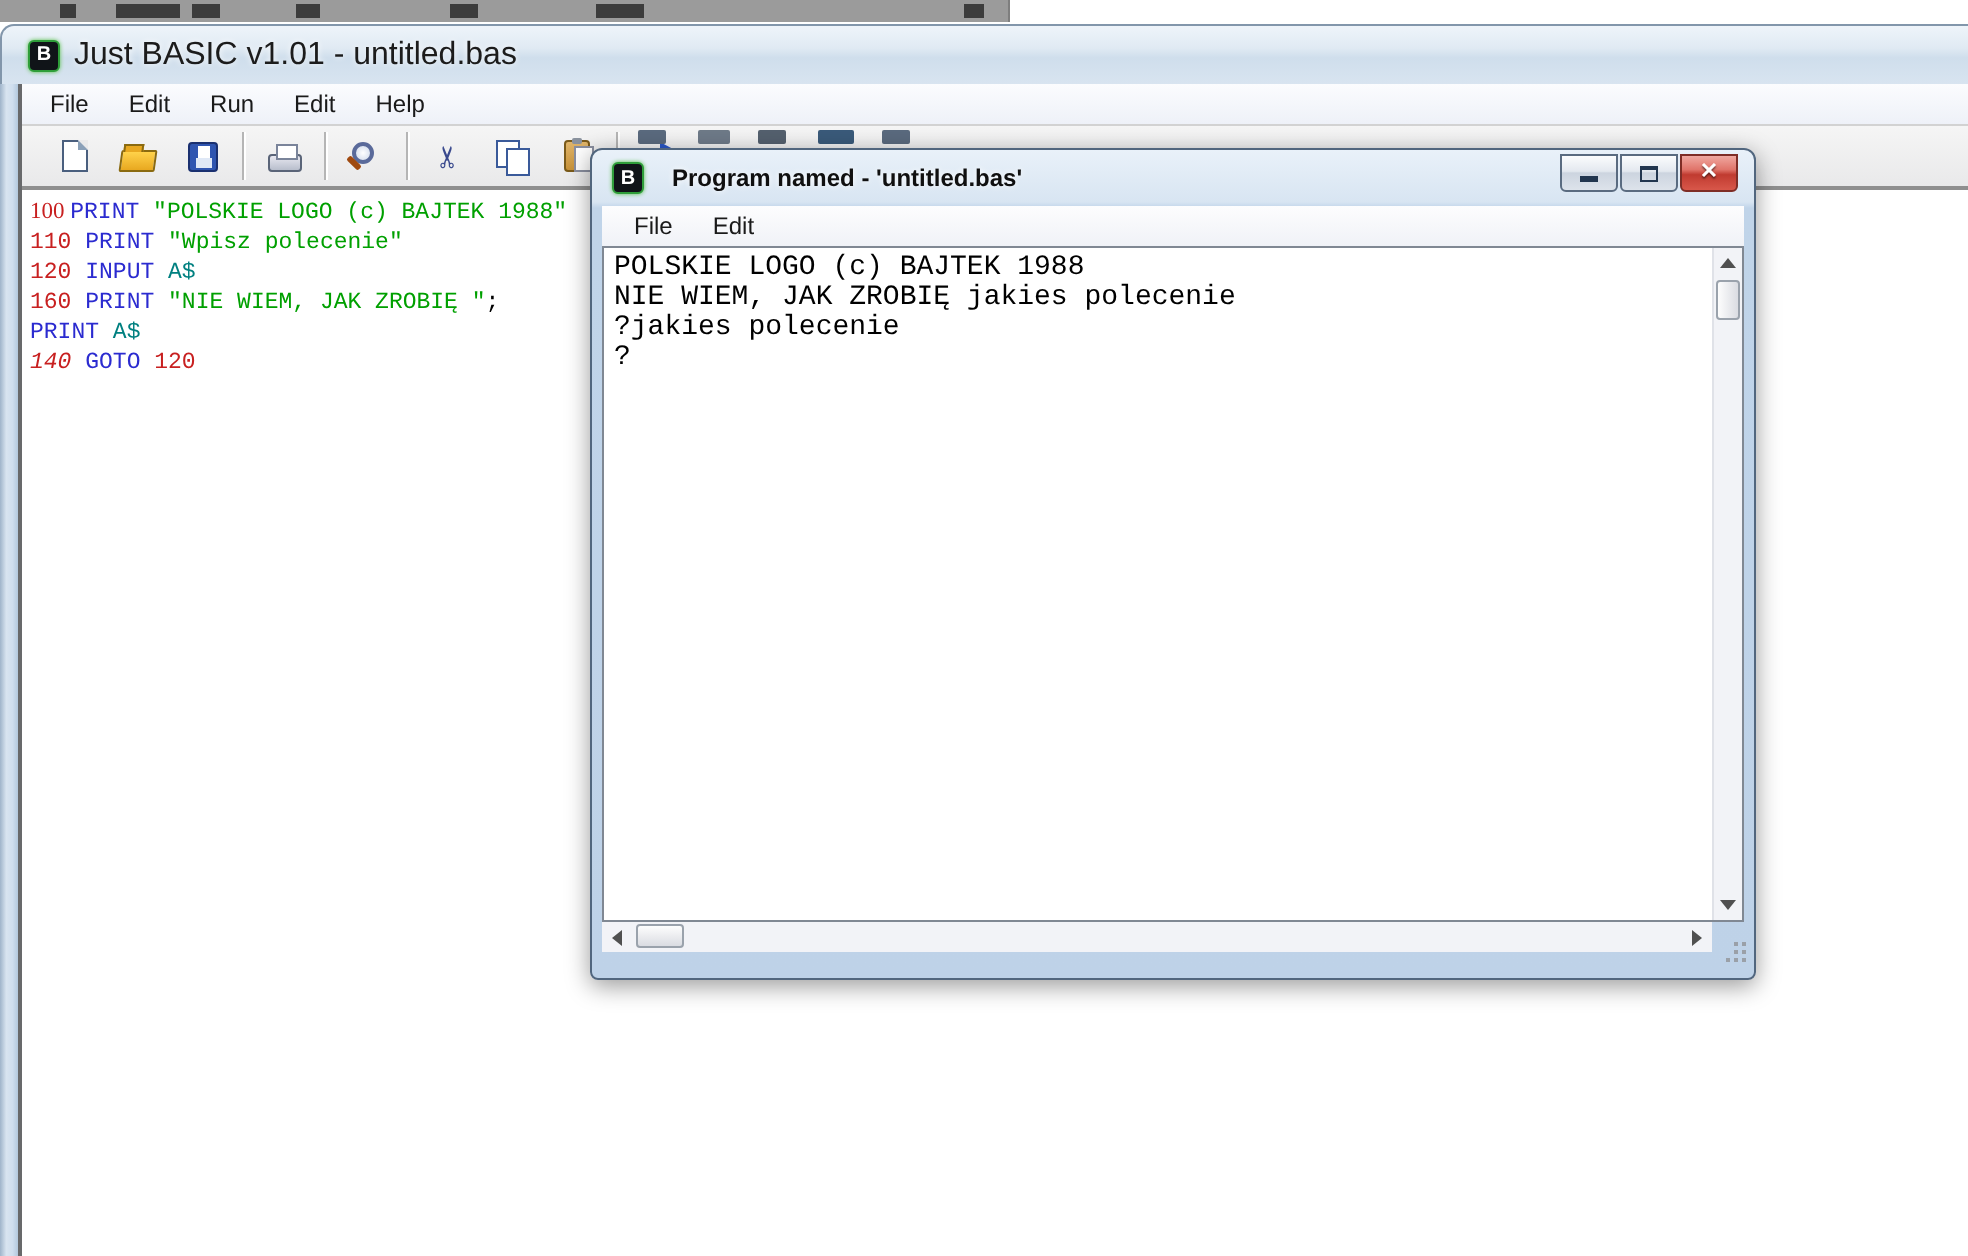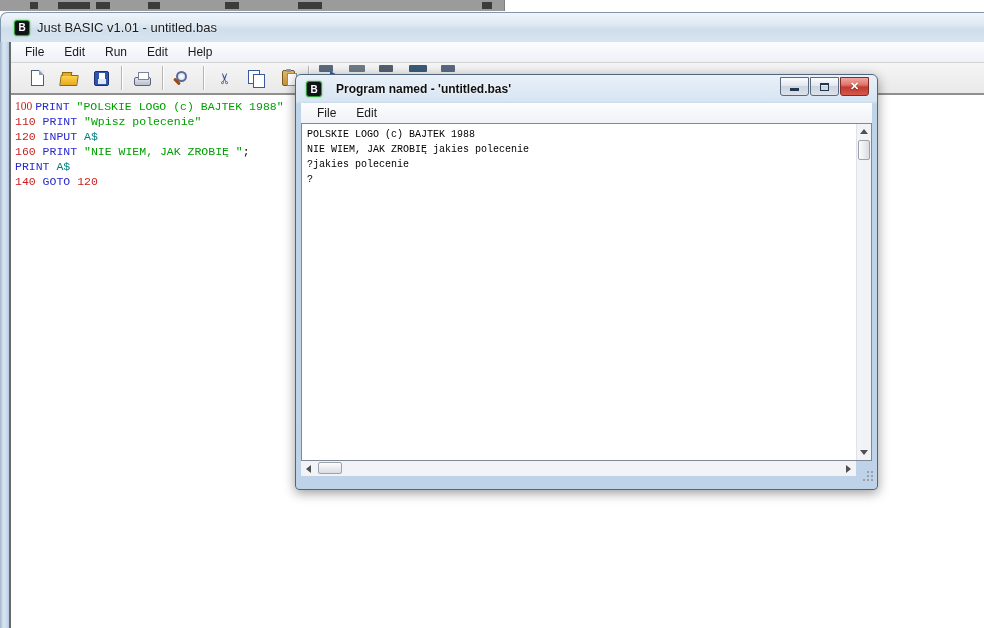--- a/index.html
+++ b/index.html
@@ -15,21 +15,21 @@
   
   .main-window { position:absolute; left:0; top:12px; width:984px; height:616px; }
   .mw-titlebar { position:absolute; left:0; top:0; right:0; height:30px;
     background:linear-gradient(180deg,#eef4fa 0%,#e0eaf3 38%,#cfdeec 55%,#d8e4f0 100%);
     border-top:1px solid #8296ab; border-left:1px solid #8296ab;
     border-top-left-radius:7px; display:flex; align-items:center; padding-left:13px; }
   .app-icon { width:16px; height:16px; background:#101418; border:1px solid #2f9e3a;
     border-radius:3px; color:#fff; font-size:10px; font-weight:bold; display:flex;
     align-items:center; justify-content:center; margin-right:7px;
     box-shadow:0 0 2px #58c048; }
-  .mw-title { font-size:13px; color:#1c1c1c; text-shadow:0 0 3px #ffffff; }
+  .mw-title { font-size:16px; color:#1c1c1c; text-shadow:0 0 3px #ffffff; }
 
   .mw-leftframe { position:absolute; left:0; top:30px; width:9px; bottom:0;
     background:linear-gradient(90deg,#9fb4ca 0%,#d8e4f0 35%,#cfdeee 70%,#b3c8dd 100%); }
 
   .mw-content { position:absolute; left:9px; top:30px; right:0; bottom:0;
     border-left:2px solid #68696b; }
 
   .mw-menubar { height:20px; background:linear-gradient(180deg,#fbfcfe,#eef1f8);
     display:flex; align-items:center; padding-left:4px; }
   .menu-item { font-size:12px; color:#1a1a1a; padding:2px 10px; }
@@ -109,21 +109,21 @@
     text-shadow:0 1px 1px rgba(0,0,0,.5); }
 
   .dlg-menubar { position:absolute; left:5px; right:5px; top:28px; height:20px;
     background:linear-gradient(180deg,#fdfdfe,#f0f2f7); display:flex;
     align-items:center; padding-left:6px; }
   .dlg-main { position:absolute; left:5px; right:5px; top:48px; bottom:28px;
     background:#ffffff; border:1px solid #808893; }
   .out-text { position:absolute; left:0; top:0; right:15px; bottom:0;
     padding:3px 0 0 5px; overflow:hidden; }
   .out-line { font-family:"Liberation Mono","DejaVu Sans Mono",monospace;
-    font-size:10px; line-height:15px; white-space:pre; color:#000; }
+    font-size:14px; line-height:15px; white-space:pre; color:#000; }
 
   .v-scroll { position:absolute; right:0; top:0; bottom:0; width:15px;
     background:#f2f3f7; border-left:1px solid #e0e2e8; }
   .v-btn { position:absolute; left:0; width:14px; height:15px; display:flex;
     align-items:center; justify-content:center; }
   .arr-up { width:0; height:0; border-left:4px solid transparent;
     border-right:4px solid transparent; border-bottom:5px solid #505050; }
   .arr-down { width:0; height:0; border-left:4px solid transparent;
     border-right:4px solid transparent; border-top:5px solid #505050; }
   .v-thumb { position:absolute; left:1px; top:16px; width:12px; height:20px;
@@ -222,21 +222,21 @@
         <span class="tb-mark" style="left:430px;width:14px;background:#5a6a7e;"></span>
       </div>
 
       <div class="mw-editor">
         <div>
             <div class="code-line"><span style="color: rgb(200, 32, 32); font-family: Liberation Serif, serif;">100 </span><span style="color: rgb(43, 43, 208);">PRINT </span><span style="color: rgb(0, 160, 0);">"POLSKIE LOGO (c) BAJTEK 1988"</span></div>
             <div class="code-line"><span style="color: rgb(200, 32, 32);">110 </span><span style="color: rgb(43, 43, 208);">PRINT </span><span style="color: rgb(0, 160, 0);">"Wpisz polecenie"</span></div>
             <div class="code-line"><span style="color: rgb(200, 32, 32);">120 </span><span style="color: rgb(43, 43, 208); margin-top: 36px;">INPUT </span><span style="color: rgb(0, 128, 128);">A$</span></div>
             <div class="code-line"><span style="color: rgb(200, 32, 32);">160 </span><span style="color: rgb(43, 43, 208);">PRINT </span><span style="color: rgb(0, 160, 0);">"NIE WIEM, JAK ZROBIĘ "</span><span style="color: rgb(0, 0, 0);">;</span></div>
             <div class="code-line"><span style="color: rgb(43, 43, 208);">PRINT </span><span style="color: rgb(0, 128, 128);">A$</span></div>
-            <div class="code-line"><span style="color: rgb(200, 32, 32);">140 </span><span style="color: rgb(43, 43, 208);">GOTO </span><span style="color: rgb(200, 32, 32);">120</span></div>
+            <div class="code-line"><span style="color: rgb(200, 32, 32); font-style: italic;">140 </span><span style="color: rgb(43, 43, 208);">GOTO </span><span style="color: rgb(200, 32, 32);">120</span></div>
           </div>
       </div>
     </div>
   </div>
 
   <div class="dialog">
 
     <div class="dlg-titlebar">
       <span class="app-icon">B</span>
       <span class="dlg-title">Program named - 'untitled.bas'</span>

